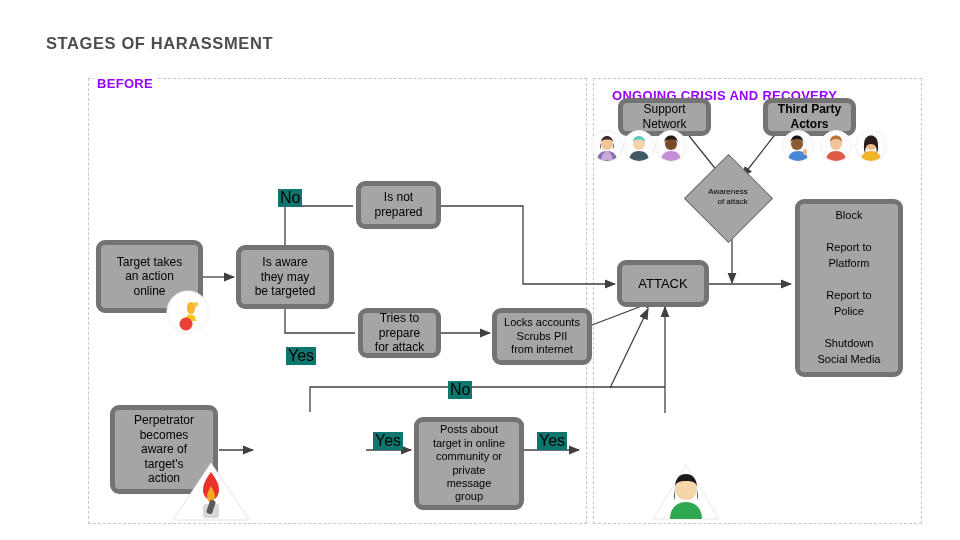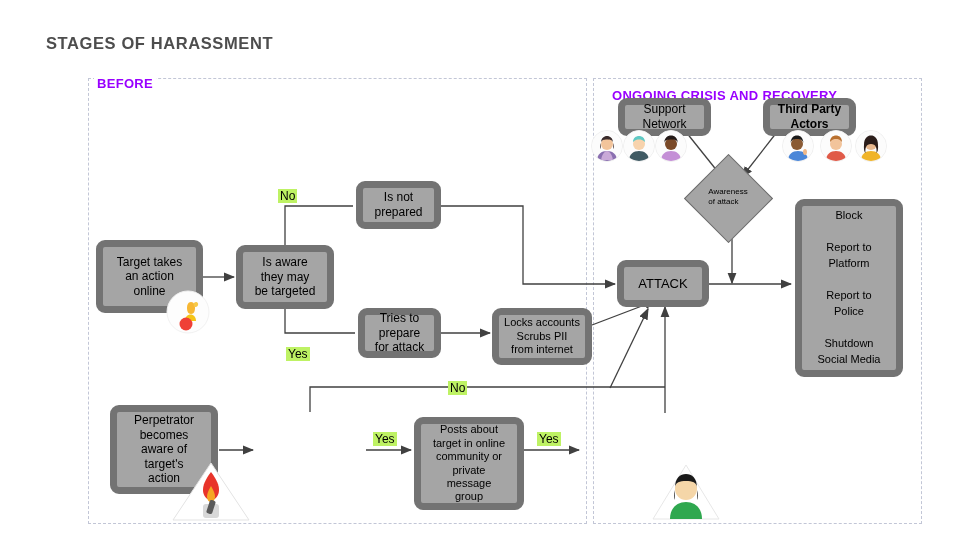--- a/index.html
+++ b/index.html
@@ -19,39 +19,39 @@
   .panel{
     position:absolute;border:1px dashed #c2c6d6;background:transparent;
   }
   .panel-label{
     position:absolute;font-size:13px;font-weight:bold;letter-spacing:.3px;
     color:#9900ff;background:#ffffff;padding:0 3px;white-space:nowrap;
   }
 
   .node{
     position:absolute;box-sizing:border-box;
-    background:#a5a5a5;border:7px solid #737373;border-radius:9px;
+    background:#a5a5a5;border:5px solid #737373;border-radius:9px;
     display:flex;align-items:center;justify-content:center;
     text-align:center;color:#000000;font-size:12px;line-height:1.22;
     padding:3px 4px;
   }
   .node.small{font-size:11px;}
 
   .diamond{
     position:absolute;background:#a5a5a5;border:1px solid #6b6b6b;
     transform:rotate(45deg);
   }
   .diamond-label{
-    position:absolute;text-align:left;font-size:8px;line-height:1.25;
+    position:absolute;text-align:right;font-size:8px;line-height:1.25;
     color:#000;display:flex;align-items:center;justify-content:center;
     pointer-events:none;
   }
 
   .edge-label{
-    position:absolute;font-size:12px;color:#000;background:#bef264;
+    position:absolute;font-size:16px;color:#000;background:#0f766e;
     padding:0 2px;white-space:nowrap;
   }
 
   svg.wires{position:absolute;left:0;top:0;width:960px;height:540px;overflow:visible;}
 
   .avatar{
     position:absolute;width:30px;height:30px;border-radius:50%;
     background:#fdfdfd;border:1px solid #f0f0f0;overflow:hidden;
   }
   .tri-icon{position:absolute;}

